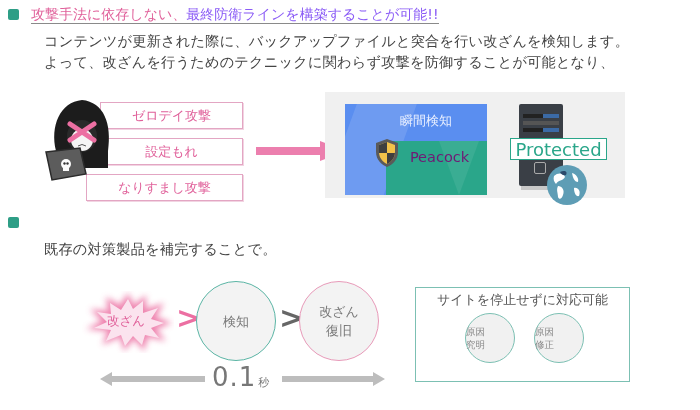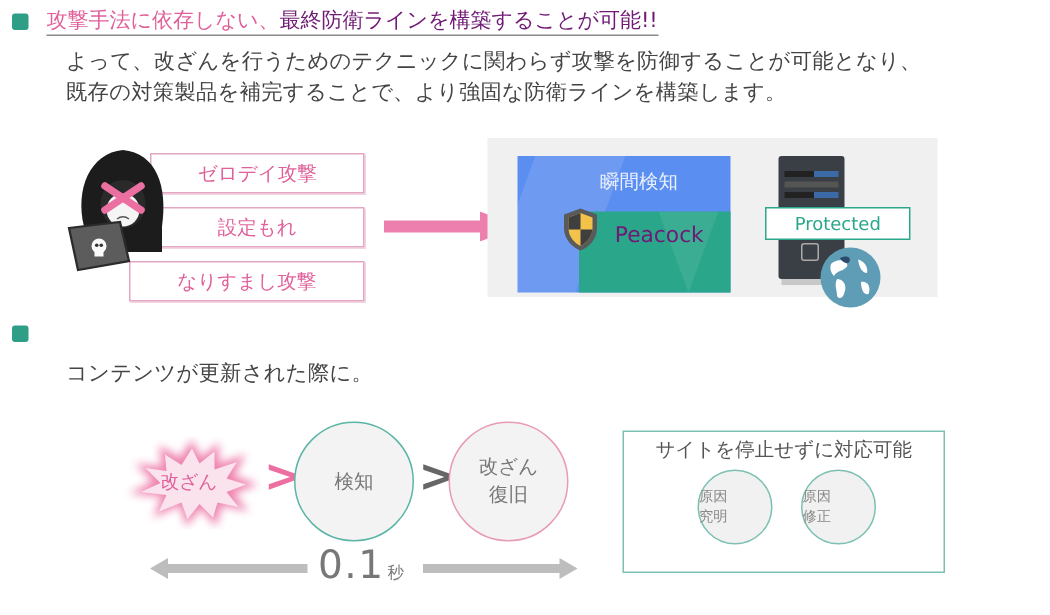--- a/index.html
+++ b/index.html
@@ -3,42 +3,42 @@
 <meta charset="utf-8">
 <style>
   * { box-sizing: border-box; margin: 0; padding: 0; }
   html, body { width: 700px; height: 410px; background: #ffffff; overflow: hidden; }
   body { position: relative; font-family: "DejaVu Sans", "Liberation Sans", sans-serif; color: #555555; }
 
   .heading { position: absolute; left: 8px; height: 22px; display: flex; align-items: center; font-size: 14px; white-space: nowrap; }
   .heading .marker { width: 11px; height: 11px; background: #2e9e86; border-radius: 2px; margin-right: 12px; flex: none; }
   .heading .htext { border-bottom: 1px solid #8a8a8a; padding-bottom: 0; line-height: 18px; }
   .heading .pink { color: #e0609a; }
-  .heading .gray { color: #701a75; }
+  .heading .gray { color: #8b5cf6; }
 
   .para { position: absolute; font-size: 14.2px; line-height: 21px; color: #444444; white-space: nowrap; letter-spacing: 0.2px; }
 
   
   .attack-box { position: absolute; background: #fff; border: 1px solid #e3a6c3; box-shadow: 1px 1px 0 #f2d4e2; color: #e0609a; font-size: 13px; display: flex; align-items: center; justify-content: center; }
   .hacker { position: absolute; left: 42px; top: 96px; width: 70px; height: 90px; }
   .arrow-pink { position: absolute; left: 256px; top: 141px; width: 90px; height: 20px; }
 
   .gray-panel { position: absolute; left: 325px; top: 92px; width: 300px; height: 106px; background: #f0f0f0; }
   .blue-box { position: absolute; left: 345px; top: 104px; width: 142px; height: 91px; background: #5a8ef0; overflow: hidden; }
   .blue-box .stripe { position: absolute; left: -10px; top: 0; width: 60px; height: 120px; background: rgba(255,255,255,0.12); transform: skewX(-20deg); }
   .blue-label { position: absolute; left: 365px; top: 112px; width: 122px; text-align: center; color: #eaf0ff; font-size: 13px; }
   .green-box { position: absolute; left: 386px; top: 141px; width: 101px; height: 54px; background: #2aa68a; overflow: hidden; }
   .green-box .tri { position: absolute; right: 8px; top: 0; width: 0; height: 0; border-left: 20px solid transparent; border-right: 20px solid transparent; border-top: 54px solid rgba(255,255,255,0.08); }
   .green-label { position: absolute; left: 392px; top: 147px; width: 95px; text-align: center; color: #701a75; font-size: 14.5px; line-height: 21px; font-family: "DejaVu Sans", sans-serif; }
   .shield { position: absolute; left: 374px; top: 138px; width: 26px; height: 30px; }
 
   .server { position: absolute; left: 519px; top: 104px; width: 44px; height: 82px; background: #3a3f46; border-radius: 2px; }
   .server .slot { position: absolute; left: 4px; width: 36px; height: 4px; }
   .server-base { position: absolute; left: 521px; top: 186px; width: 44px; height: 4px; background: #c8c8c8; }
-  .protected { position: absolute; left: 510px; top: 138px; width: 97px; height: 22px; background: #ffffff; border: 1px solid #2aa68a; color: #2aa68a; font-size: 12px; display: flex; align-items: center; justify-content: center; }
+  .protected { position: absolute; left: 510px; top: 138px; width: 97px; height: 22px; background: #ffffff; border: 1px solid #2aa68a; color: #2aa68a; font-size: 18px; display: flex; align-items: center; justify-content: center; }
   .globe { position: absolute; left: 546px; top: 164px; width: 42px; height: 42px; }
 
   
   .burst { position: absolute; left: 82px; top: 291px; width: 92px; height: 62px; }
   .burst-label { position: absolute; left: 94px; top: 313px; width: 64px; text-align: center; color: #e0609a; font-size: 12.5px; }
   .chev { position: absolute; font-size: 30px; line-height: 30px; font-weight: bold; }
   .circle { position: absolute; border-radius: 50%; background: #f3f3f3; display: flex; align-items: center; justify-content: center; text-align: center; font-size: 13px; color: #777; line-height: 19px; }
   .c-detect { left: 196px; top: 281px; width: 80px; height: 80px; border: 1.5px solid #5bb5a5; }
   .c-restore { left: 299px; top: 281px; width: 80px; height: 80px; border: 1.5px solid #e89ab9; }
 
@@ -52,22 +52,22 @@
 </style>
 </head>
 <body>
 
 <div class="heading" style="top:3px;">
   <span class="marker"></span>
   <span class="htext"><span class="pink">攻撃手法に依存しない、</span><span class="gray">最終防衛ラインを構築することが可能!!</span></span>
 </div>
 
 <div class="para" style="left:44px; top:31px;">
+  <div>コンテンツが更新された際に、バックアップファイルと突合を行い改ざんを検知します。</div>
   <div>よって、改ざんを行うためのテクニックに関わらず攻撃を防御することが可能となり、</div>
-  <div>既存の対策製品を補完することで、より強固な防衛ラインを構築します。</div>
 </div>
 
 <div class="attack-box" style="left:100px; top:102px; width:143px; height:27px;">
     <span>ゼロデイ攻撃</span>
   </div>
 <div class="attack-box" style="left:100px; top:138px; width:143px; height:27px;">
     <span>設定もれ</span>
   </div>
 <div class="attack-box" style="left:86px; top:174px; width:157px; height:27px;">
     <span>なりすまし攻撃</span>
@@ -124,21 +124,21 @@
   <path d="M26 9 C30 10 33 14 32 18 C29 18 27 15 26 9 Z" fill="#ffffff"></path>
   <path d="M28 24 C32 23 35 27 33 32 C30 33 28 29 28 24 Z" fill="#ffffff"></path>
   <path d="M14 8 C18 6 22 7 20 11 C17 12 15 10 14 8 Z" fill="#2c4a6a"></path>
 </svg>
 
 <div class="heading" style="top:211px;">
   <span class="marker"></span>
 </div>
 
 <div class="para" style="left:44px; top:239px;">
-  <div>コンテンツが更新された際に。</div>
+  <div>既存の対策製品を補完することで。</div>
 </div>
 
 <svg class="burst" viewBox="0 0 92 62">
   <defs>
     <filter id="glow" x="-30%" y="-30%" width="160%" height="160%">
       <feGaussianBlur stdDeviation="3"></feGaussianBlur>
     </filter>
   </defs>
   <polygon points="46,2 52,14 64,4 64,18 82,12 74,26 90,32 74,38 84,50 66,46 62,60 52,48 42,60 38,46 20,54 26,40 4,38 20,30 8,18 26,20 24,6 38,14" fill="#ec6fa2" filter="url(#glow)" opacity="0.85"></polygon>
   <polygon points="46,8 51,18 61,10 61,22 76,17 69,28 82,32 69,37 77,47 63,44 60,54 51,45 43,55 39,44 24,50 29,39 12,37 25,31 15,21 29,23 28,12 39,19" fill="#fbe3ee"></polygon>

